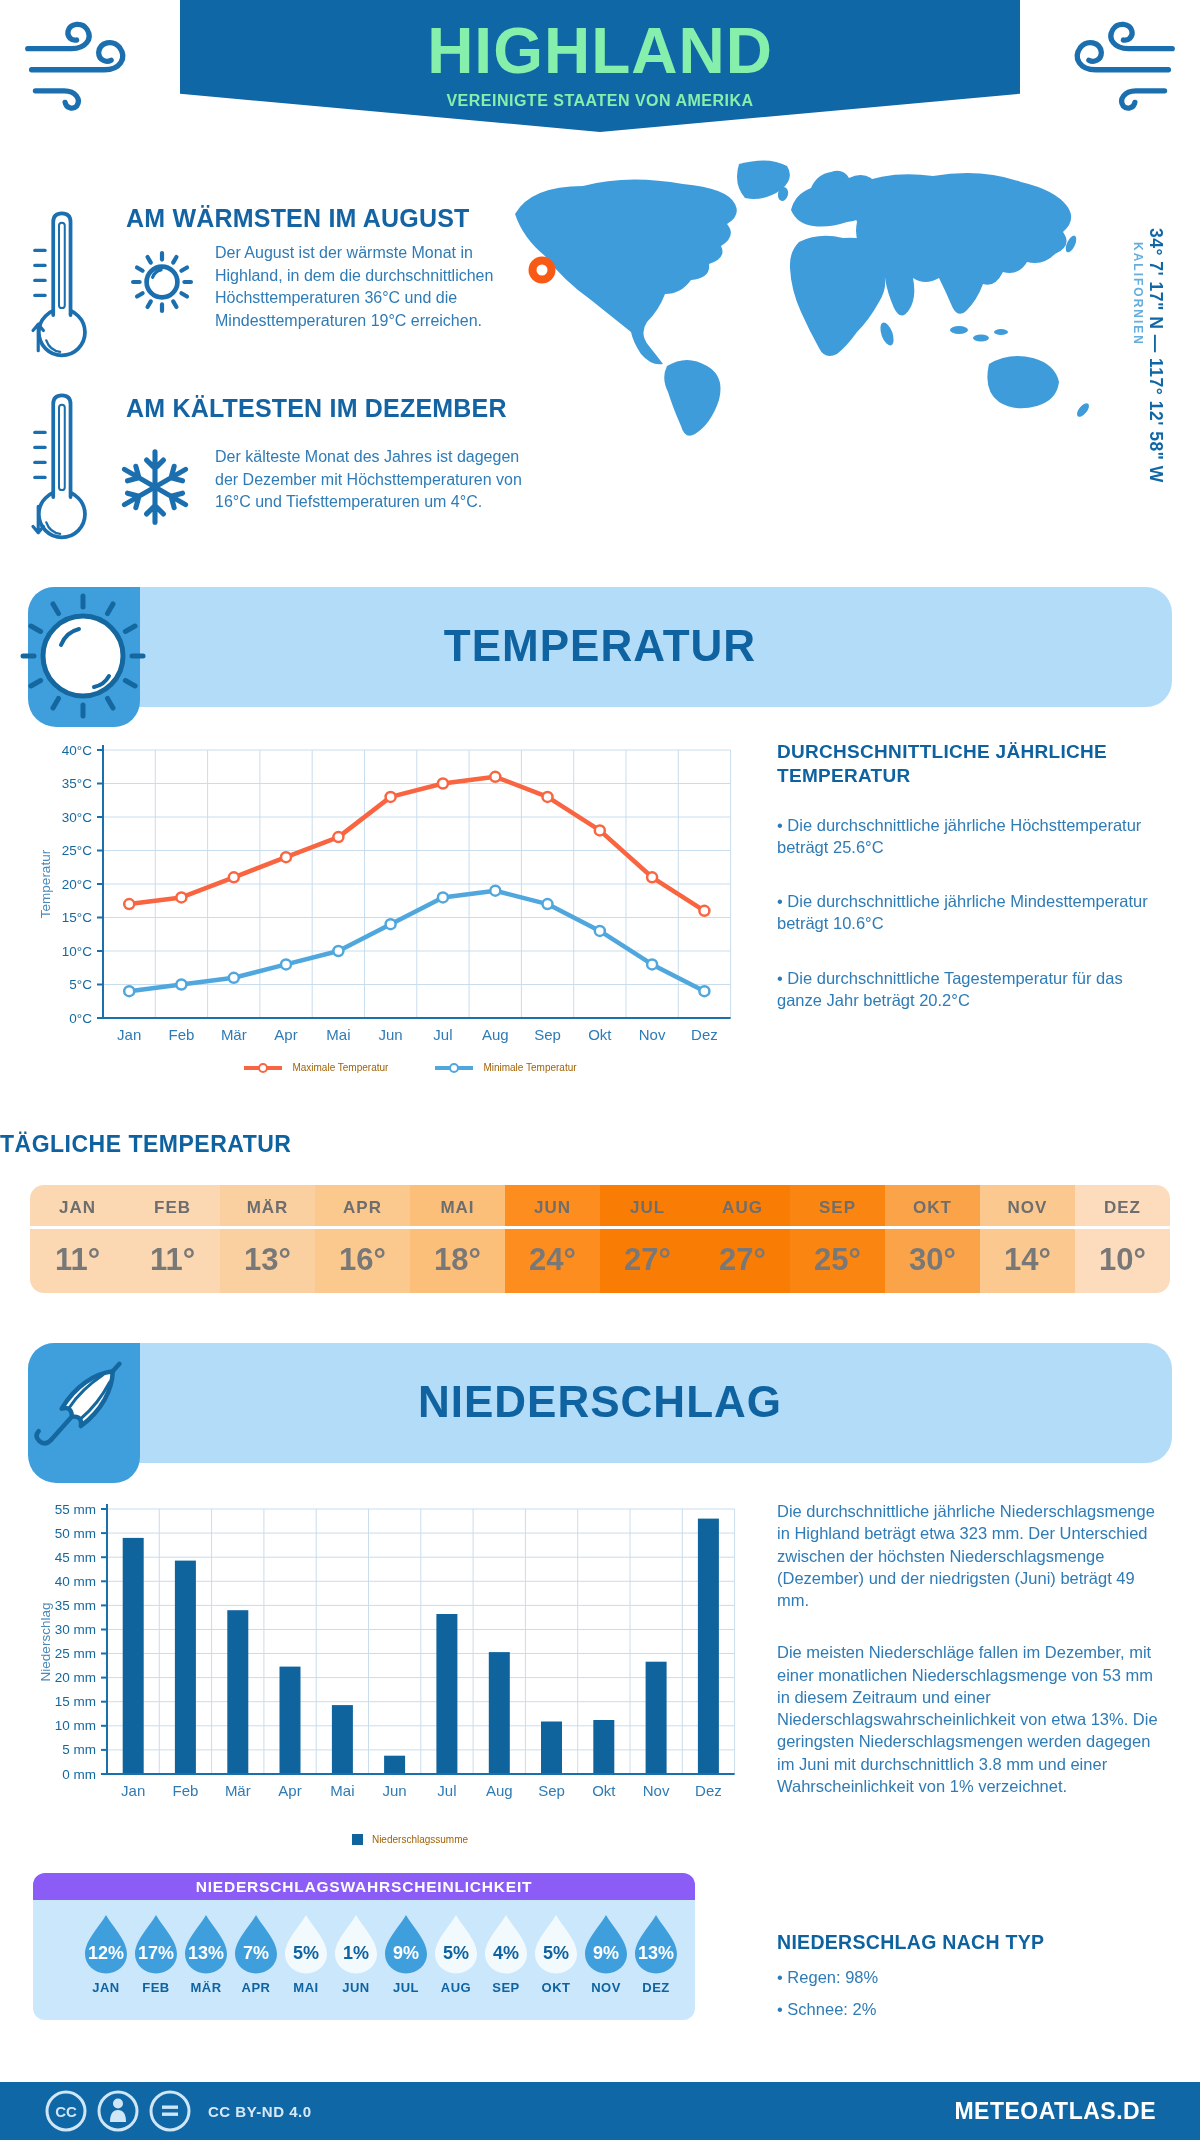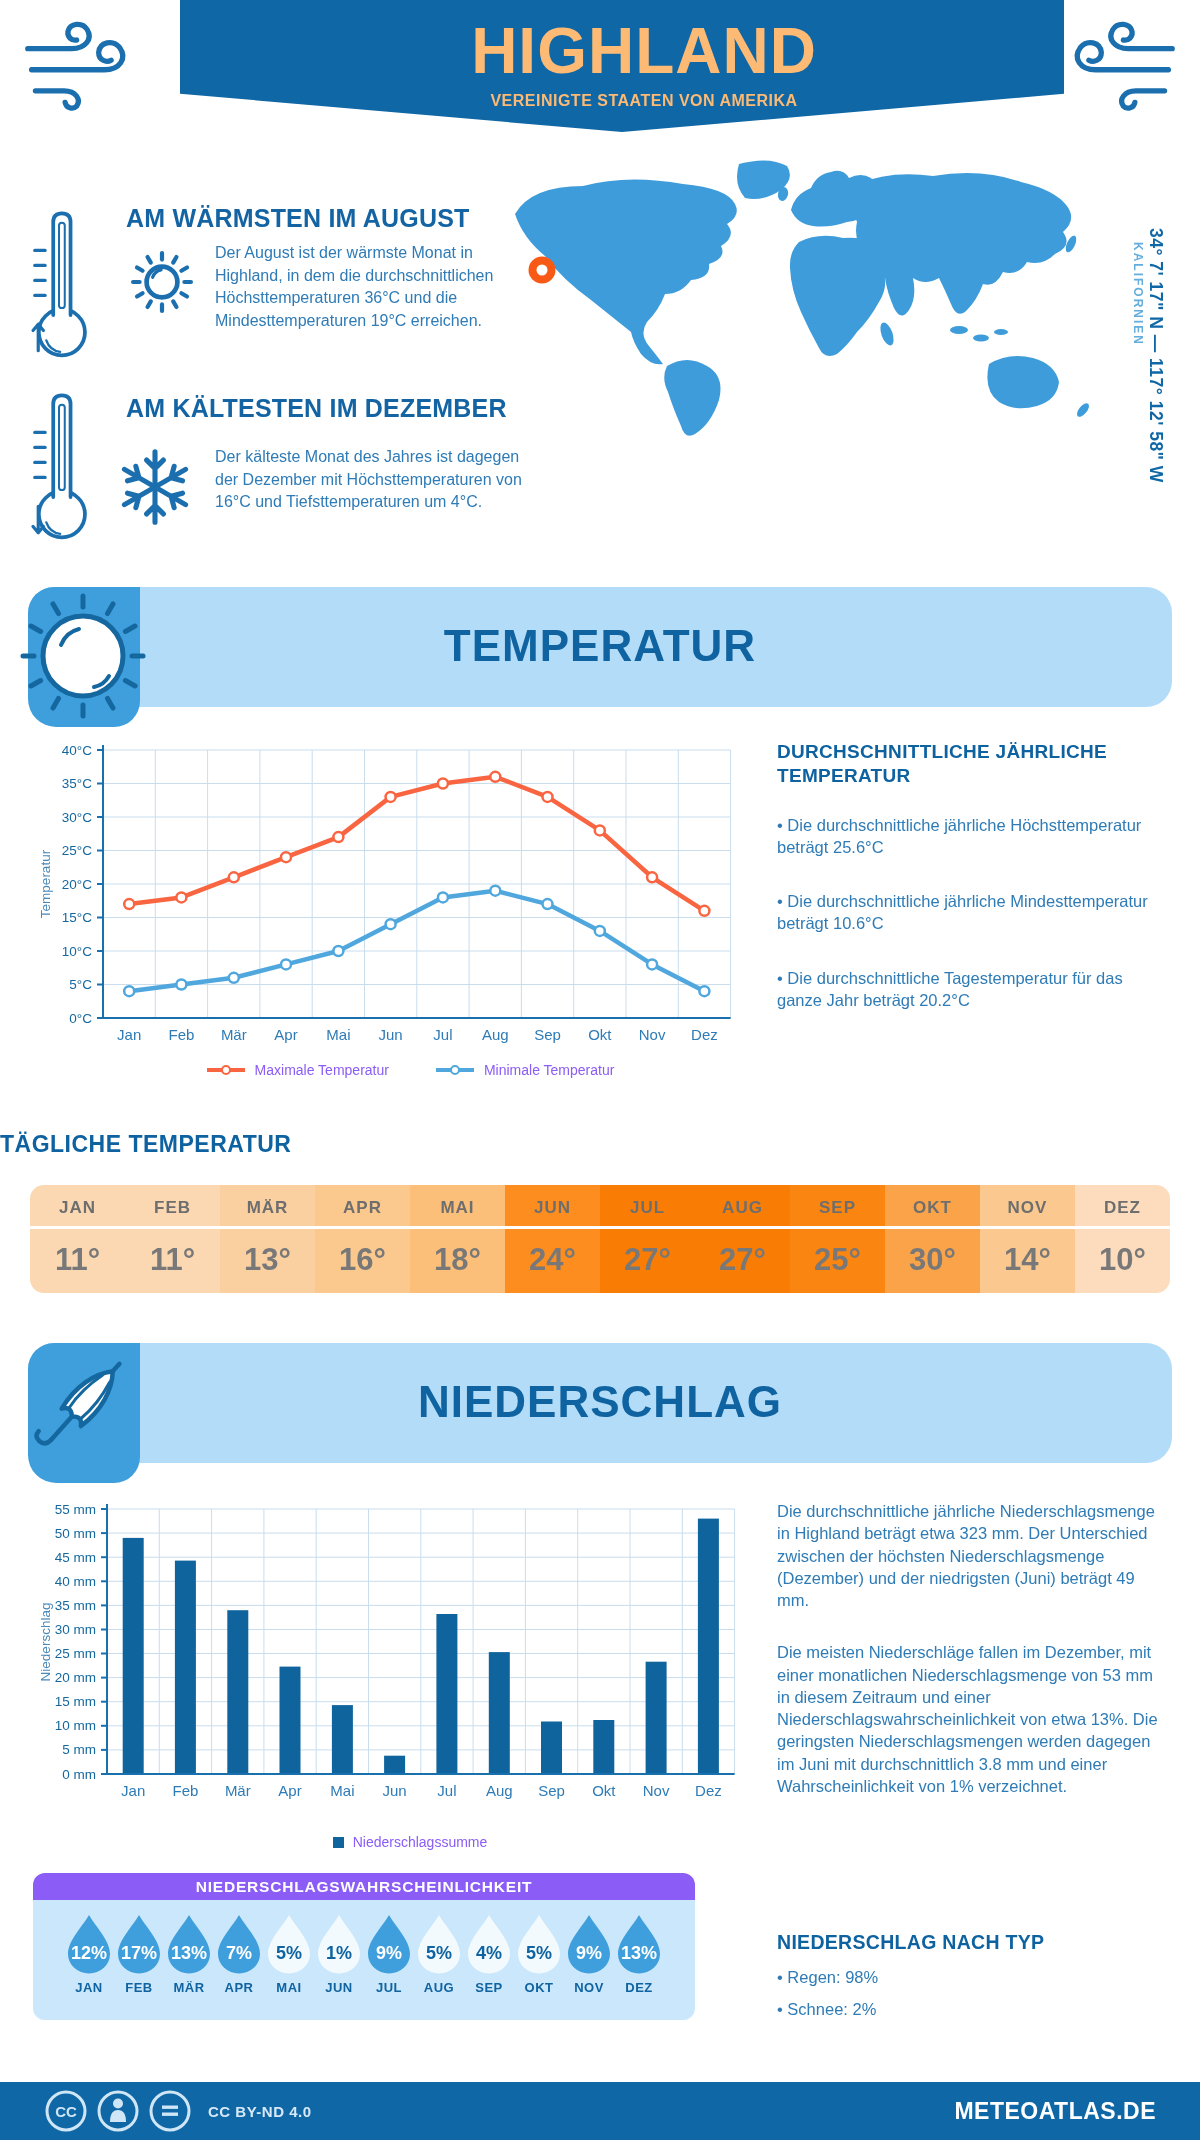--- a/index.html
+++ b/index.html
@@ -6,21 +6,21 @@
   body{
     width:1200px;height:2140px;position:relative;background:#fff;
     font-family:"Liberation Sans","DejaVu Sans",sans-serif;overflow:hidden;
   }
   .abs{position:absolute}
 
   
   .hero{
     left:180px;top:0;width:840px;height:132px;background:#0F67A6;
     clip-path:polygon(0 0,100% 0,100% 71%,50% 100%,0 71%);
-    text-align:center;color:#fdba74;padding-left:44px;
+    text-align:center;color:#86efac;
   }
   .hero h1{margin:14px 0 0;font-size:64px;letter-spacing:1px}
   .hero .sub{margin-top:4px;font-size:16px;font-weight:600;letter-spacing:.5px}
 
   
   .hl-heading{font-size:25px;font-weight:bold;color:#1464A4;letter-spacing:.2px}
   .hl-text{font-size:16px;line-height:1.42;color:#2E7BB6}
 
   
   .coords-box{left:1106px;top:228px;width:60px;height:320px;writing-mode:vertical-rl}
@@ -33,36 +33,36 @@
     position:absolute;left:0;top:0;width:112px;height:140px;background:#3F9FDC;
     border-radius:26px 0 26px 28px;
   }
   .section-title{
     position:absolute;left:0;right:0;top:34px;text-align:center;
     font-size:44px;font-weight:bold;color:#0F63A0;letter-spacing:1px;
   }
 
   
   .legend-row{display:flex;justify-content:center;gap:46px;align-items:center}
-  .lg-item{display:inline-flex;align-items:center;gap:9px;font-size:14px;color:#8b5cf6}
+  .lg-item{display:inline-flex;align-items:center;gap:9px;font-size:10px;color:#a16207}
 
   
   .col-heading{font-size:19px;font-weight:bold;line-height:1.25;color:#0E62A0;letter-spacing:.3px;margin:0}
   .col-text{font-size:16.5px;line-height:1.35;color:#2E7BB6;margin:0}
 
   
   .daily-heading{left:0;top:1131px;width:1200px;text-align:left;font-size:23px;font-weight:bold;color:#0E62A0;letter-spacing:.5px}
   .daily-table{left:30px;top:1185px;width:1140px;height:108px;border-radius:14px;overflow:hidden;display:grid;grid-template-columns:repeat(12,1fr)}
   .dt-month{height:41px;line-height:46px;text-align:center;font-size:17px;font-weight:bold;color:#6E6E6E;letter-spacing:1px;border-bottom:3px solid #fff}
   .dt-value{height:64px;line-height:62px;text-align:center;font-size:31px;font-weight:bold;color:#787878}
 
   
   .prob-panel{left:33px;top:1873px;width:662px;height:147px;border-radius:12px;overflow:hidden}
   .prob-header{height:27px;background:#8b5cf6;color:#fff;text-align:center;font-size:15.5px;font-weight:bold;letter-spacing:.8px;line-height:28px}
-  .prob-body{height:120px;background:#CBE7FB;display:flex;justify-content:center;padding:13px 22px 0}
+  .prob-body{height:120px;background:#CBE7FB;display:flex;justify-content:flex-end;padding:13px 14px 0}
   .drop-cell{width:50px;text-align:center}
   .drop-wrap{position:relative;width:46px;height:62px;margin:0 auto}
   .drop-pct{position:absolute;left:0;right:0;top:30px;text-align:center;font-size:18px;font-weight:bold}
   .drop-month{margin-top:5px;font-size:13px;font-weight:bold;color:#0F63A0;letter-spacing:.5px}
 
   
   .footer{left:0;top:2082px;width:1200px;height:58px;background:#0F67A6;display:flex;align-items:center;padding:0 44px;box-sizing:border-box}
   .footer .license{margin-left:14px;font-size:15px;font-weight:bold;color:#D7E9F8;letter-spacing:.5px}
   .footer .site{margin-left:auto;font-size:23px;font-weight:bold;color:#fff;letter-spacing:.5px}
 </style>

